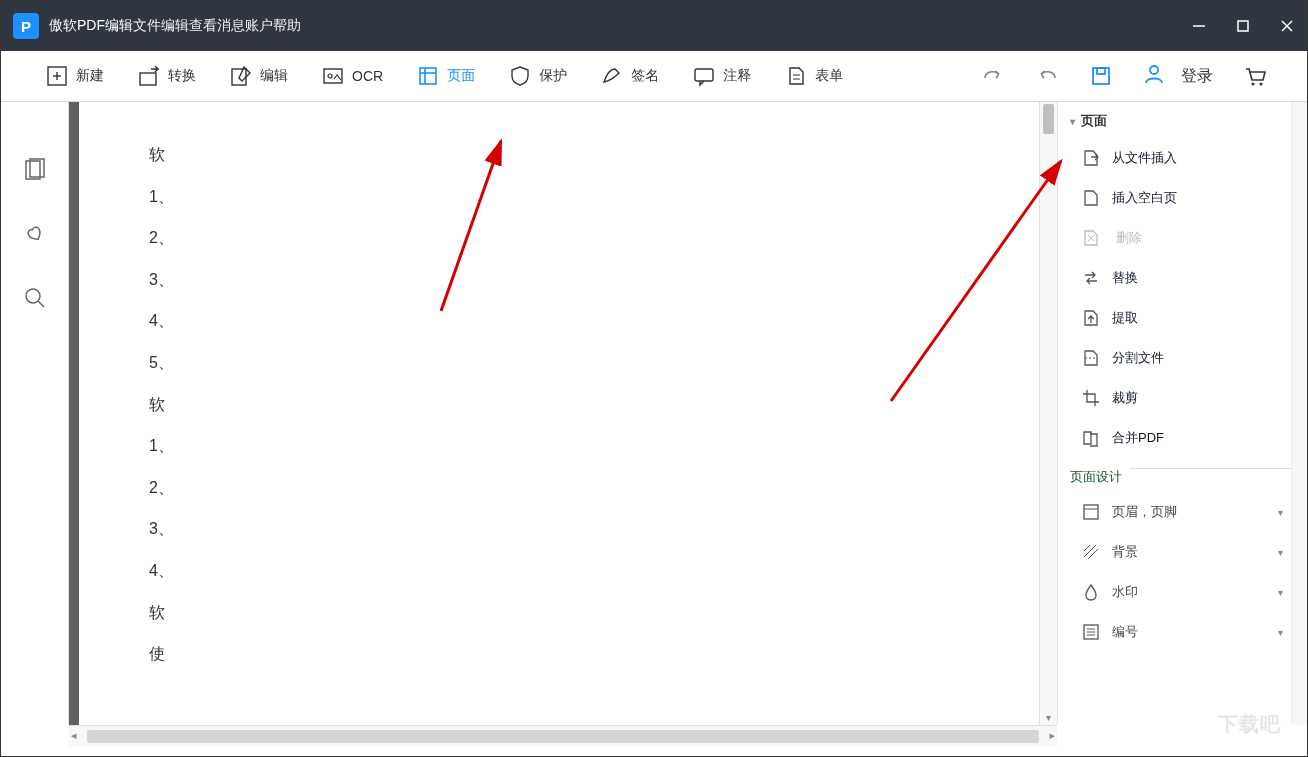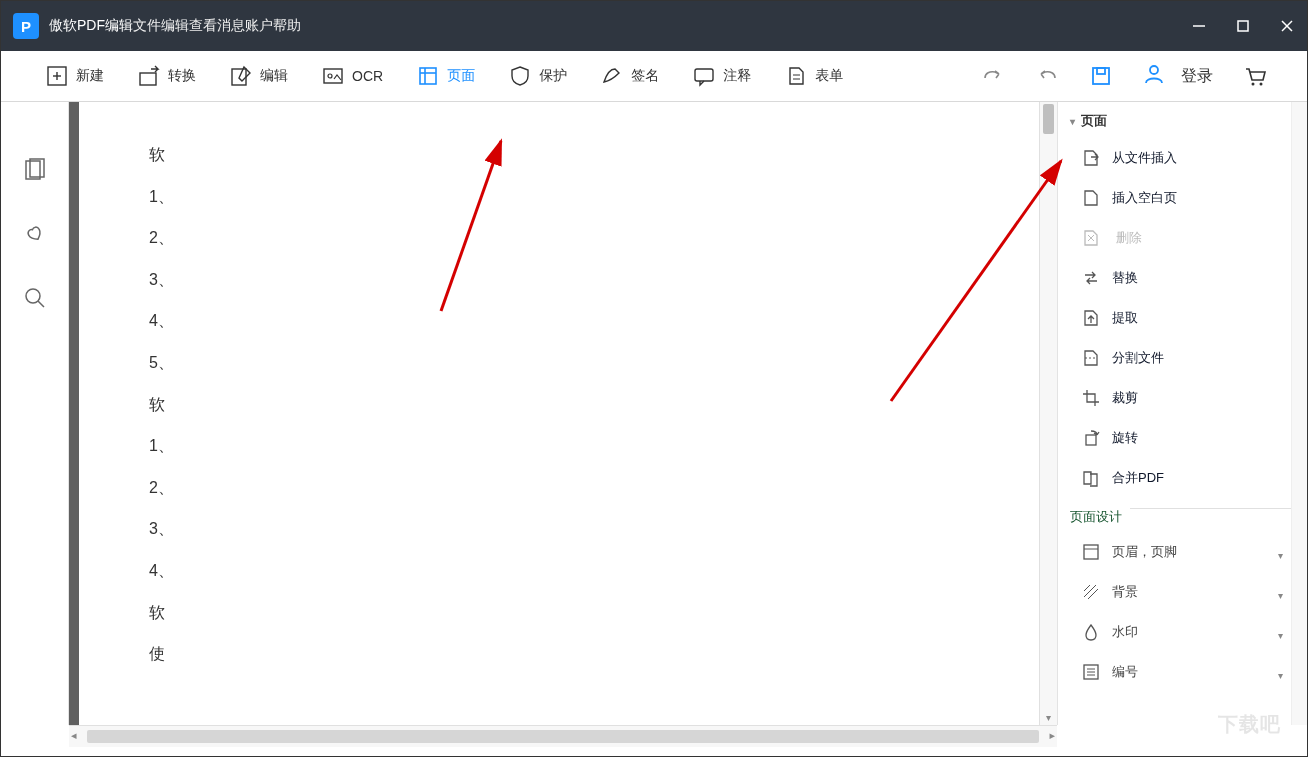--- a/index.html
+++ b/index.html
@@ -34,21 +34,21 @@
 .scroll-thumb-v { position: absolute; top: 2px; left: 3px; right: 3px; height: 30px; background: #bfbfbf; border-radius: 2px; }
 .scroll-v .down { position:absolute;bottom:2px;left:0;right:0;text-align:center;font-size:10px;color:#888;}
 
 .right-panel { width: 250px; background: #fff; border-left: 1px solid #e3e3e3; display: flex; flex-direction: column; overflow:hidden; position:relative;}
 .panel-scroll { width: 16px; background: #f7f7f7; position: absolute; right: 0; top: 0; bottom: 0; border-left:1px solid #eee;}
 .panel-header { display: flex; align-items: center; padding: 10px 12px 8px 12px; font-size: 13px; font-weight: bold; color: #333; gap:6px;}
 .panel-item { display: flex; align-items: center; padding: 11px 12px 11px 24px; font-size: 13px; color: #0f172a; gap: 12px; cursor: pointer; }
 .panel-item.disabled { color: #bcbcbc; gap: 16px; }
 .panel-sub { display:flex;padding: 10px 12px 6px 12px; font-size: 13px; color: #14532d;}
 .panel-sub::after { content:""; flex:1; height:1px; background:#e0e0e0; margin-left:8px;}
-.panel-drop { display: flex; align-items: flex-end; padding: 11px 24px 11px 24px; font-size: 13px; color: #444; gap: 12px; cursor: pointer; justify-content: space-between; }
+.panel-drop { display: flex; align-items: center; padding: 11px 24px 11px 24px; font-size: 13px; color: #444; gap: 12px; cursor: pointer; justify-content: space-between; }
 .panel-drop .pl { display:flex;align-items:center;gap:12px;}
 .caret { font-size: 10px; color: #888; }
 .pi-icon{width:18px;height:18px;display:flex;align-items:center;justify-content:center;}
 
 .hscroll { height: 22px; background: #f7f7f7; border-top:1px solid #e0e0e0; position:relative; margin-left:68px; margin-right:250px;}
 .hscroll .lbtn{position:absolute;left:2px;top:3px;font-size:11px;color:#888;}
 .hscroll .rbtn{position:absolute;right:2px;top:3px;font-size:11px;color:#888;}
 .hscroll .hthumb{position:absolute;left:18px;right:18px;top:4px;bottom:4px;background:#d6d6d6;border-radius:2px;}
 
 .arrow { position: absolute; pointer-events: none; }
@@ -315,29 +315,20 @@
         <span class="pi-icon">
           <svg width="18" height="18">
             <path d="M5 1 L5 13 L17 13 M1 5 L13 5 L13 17" fill="none" stroke="#555" stroke-width="1.3"></path>
           </svg>
         </span>
         <span>裁剪</span>
       </div>
     <div class="panel-item">
         <span class="pi-icon">
           <svg width="18" height="18">
-            <rect x="4" y="6" width="10" height="10" fill="none" stroke="#555" stroke-width="1.3"></rect>
-            <path d="M9 2 C13 2 15 4 15 6 M15 6 L12 4 M15 6 L17 3" fill="none" stroke="#555" stroke-width="1.3"></path>
-          </svg>
-        </span>
-        <span>旋转</span>
-      </div>
-    <div class="panel-item">
-        <span class="pi-icon">
-          <svg width="18" height="18">
             <path d="M2 3 L9 3 L9 15 L2 15 Z M8 5 L15 5 L15 17 L8 17" fill="none" stroke="#555" stroke-width="1.3"></path>
           </svg>
         </span>
         <span>合并PDF</span>
       </div>
 
     <div class="panel-sub">
         <span>页面设计</span>
       </div>
     <div class="panel-drop">

